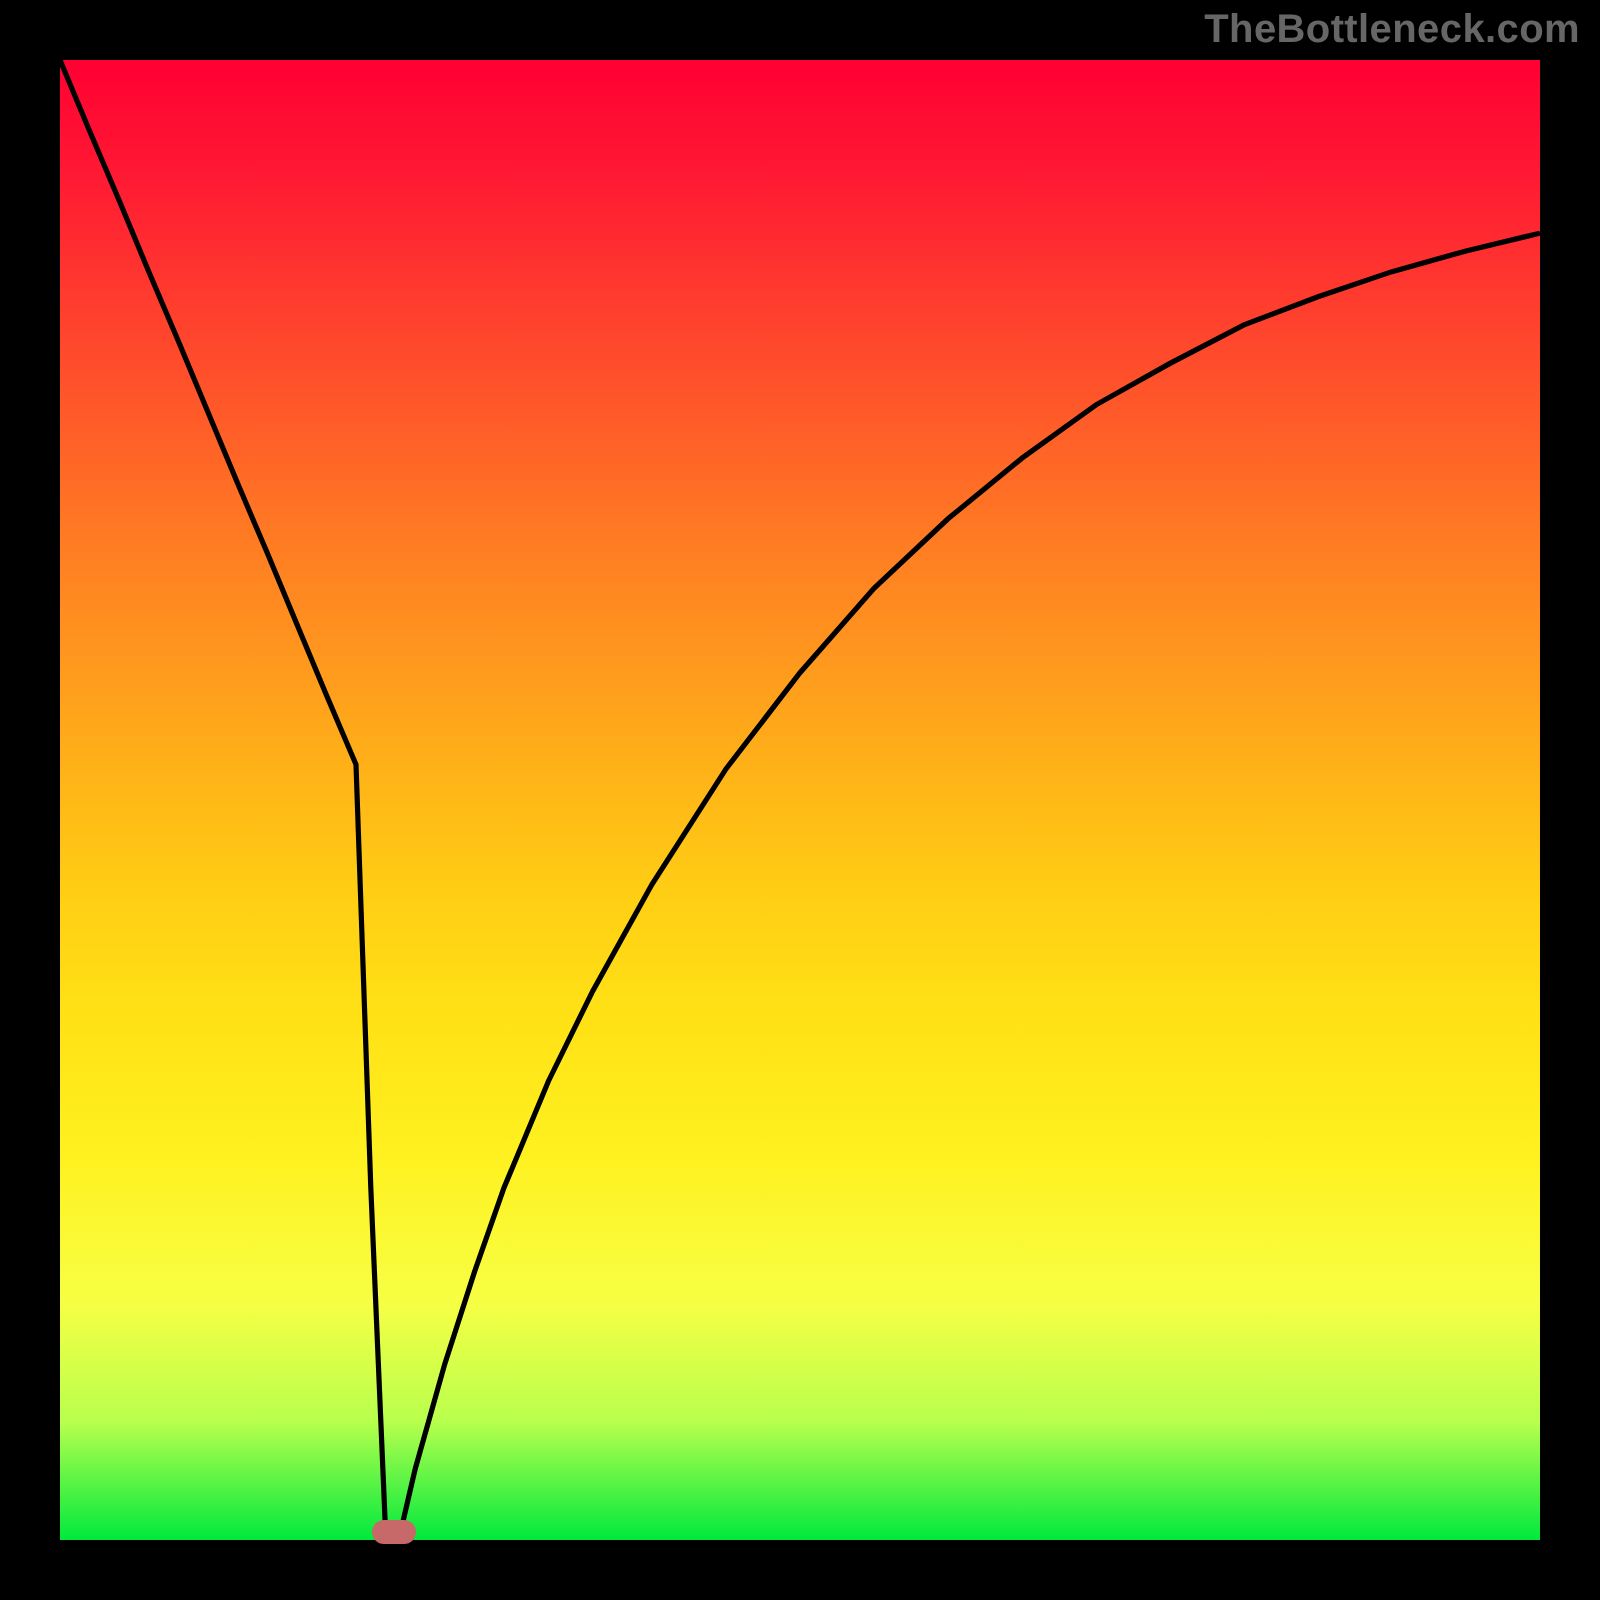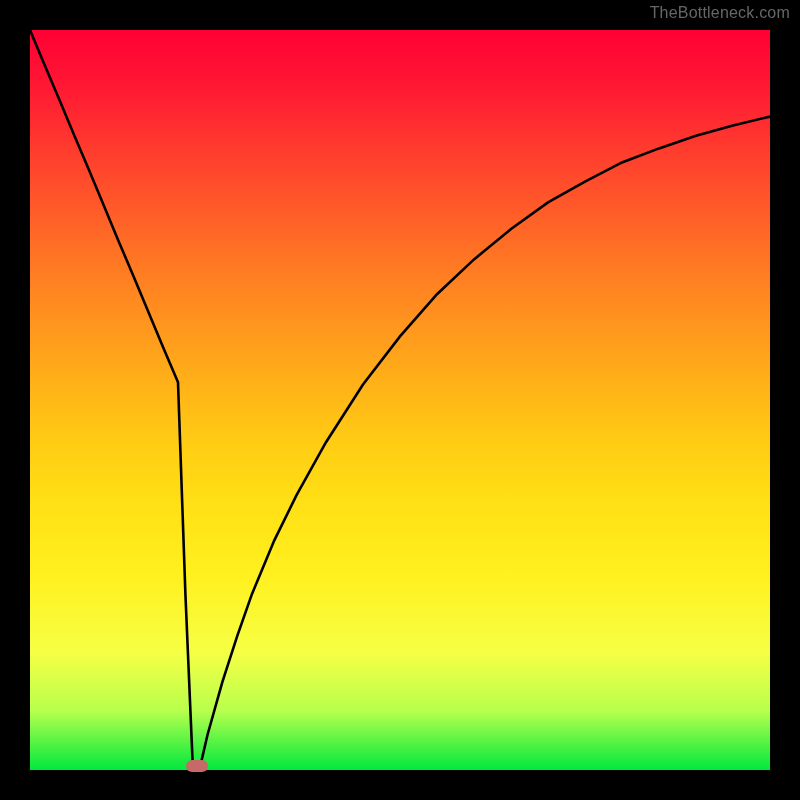--- a/index.html
+++ b/index.html
@@ -52,22 +52,22 @@
     width: 22px;
     height: 12px;
     background: #c86969;
     border-radius: 6px;
   }
   .watermark {
     position: absolute;
     top: 4px;
     right: 10px;
     color: #666;
-    font-size: 16px;
-    font-weight: 400;
+    font-size: 20px;
+    font-weight: 700;
     letter-spacing: 0.2px;
     user-select: none;
   }
 </style>
 </head>
 <body>
 
 <div class="frame">
 
   <div class="plot-area">

